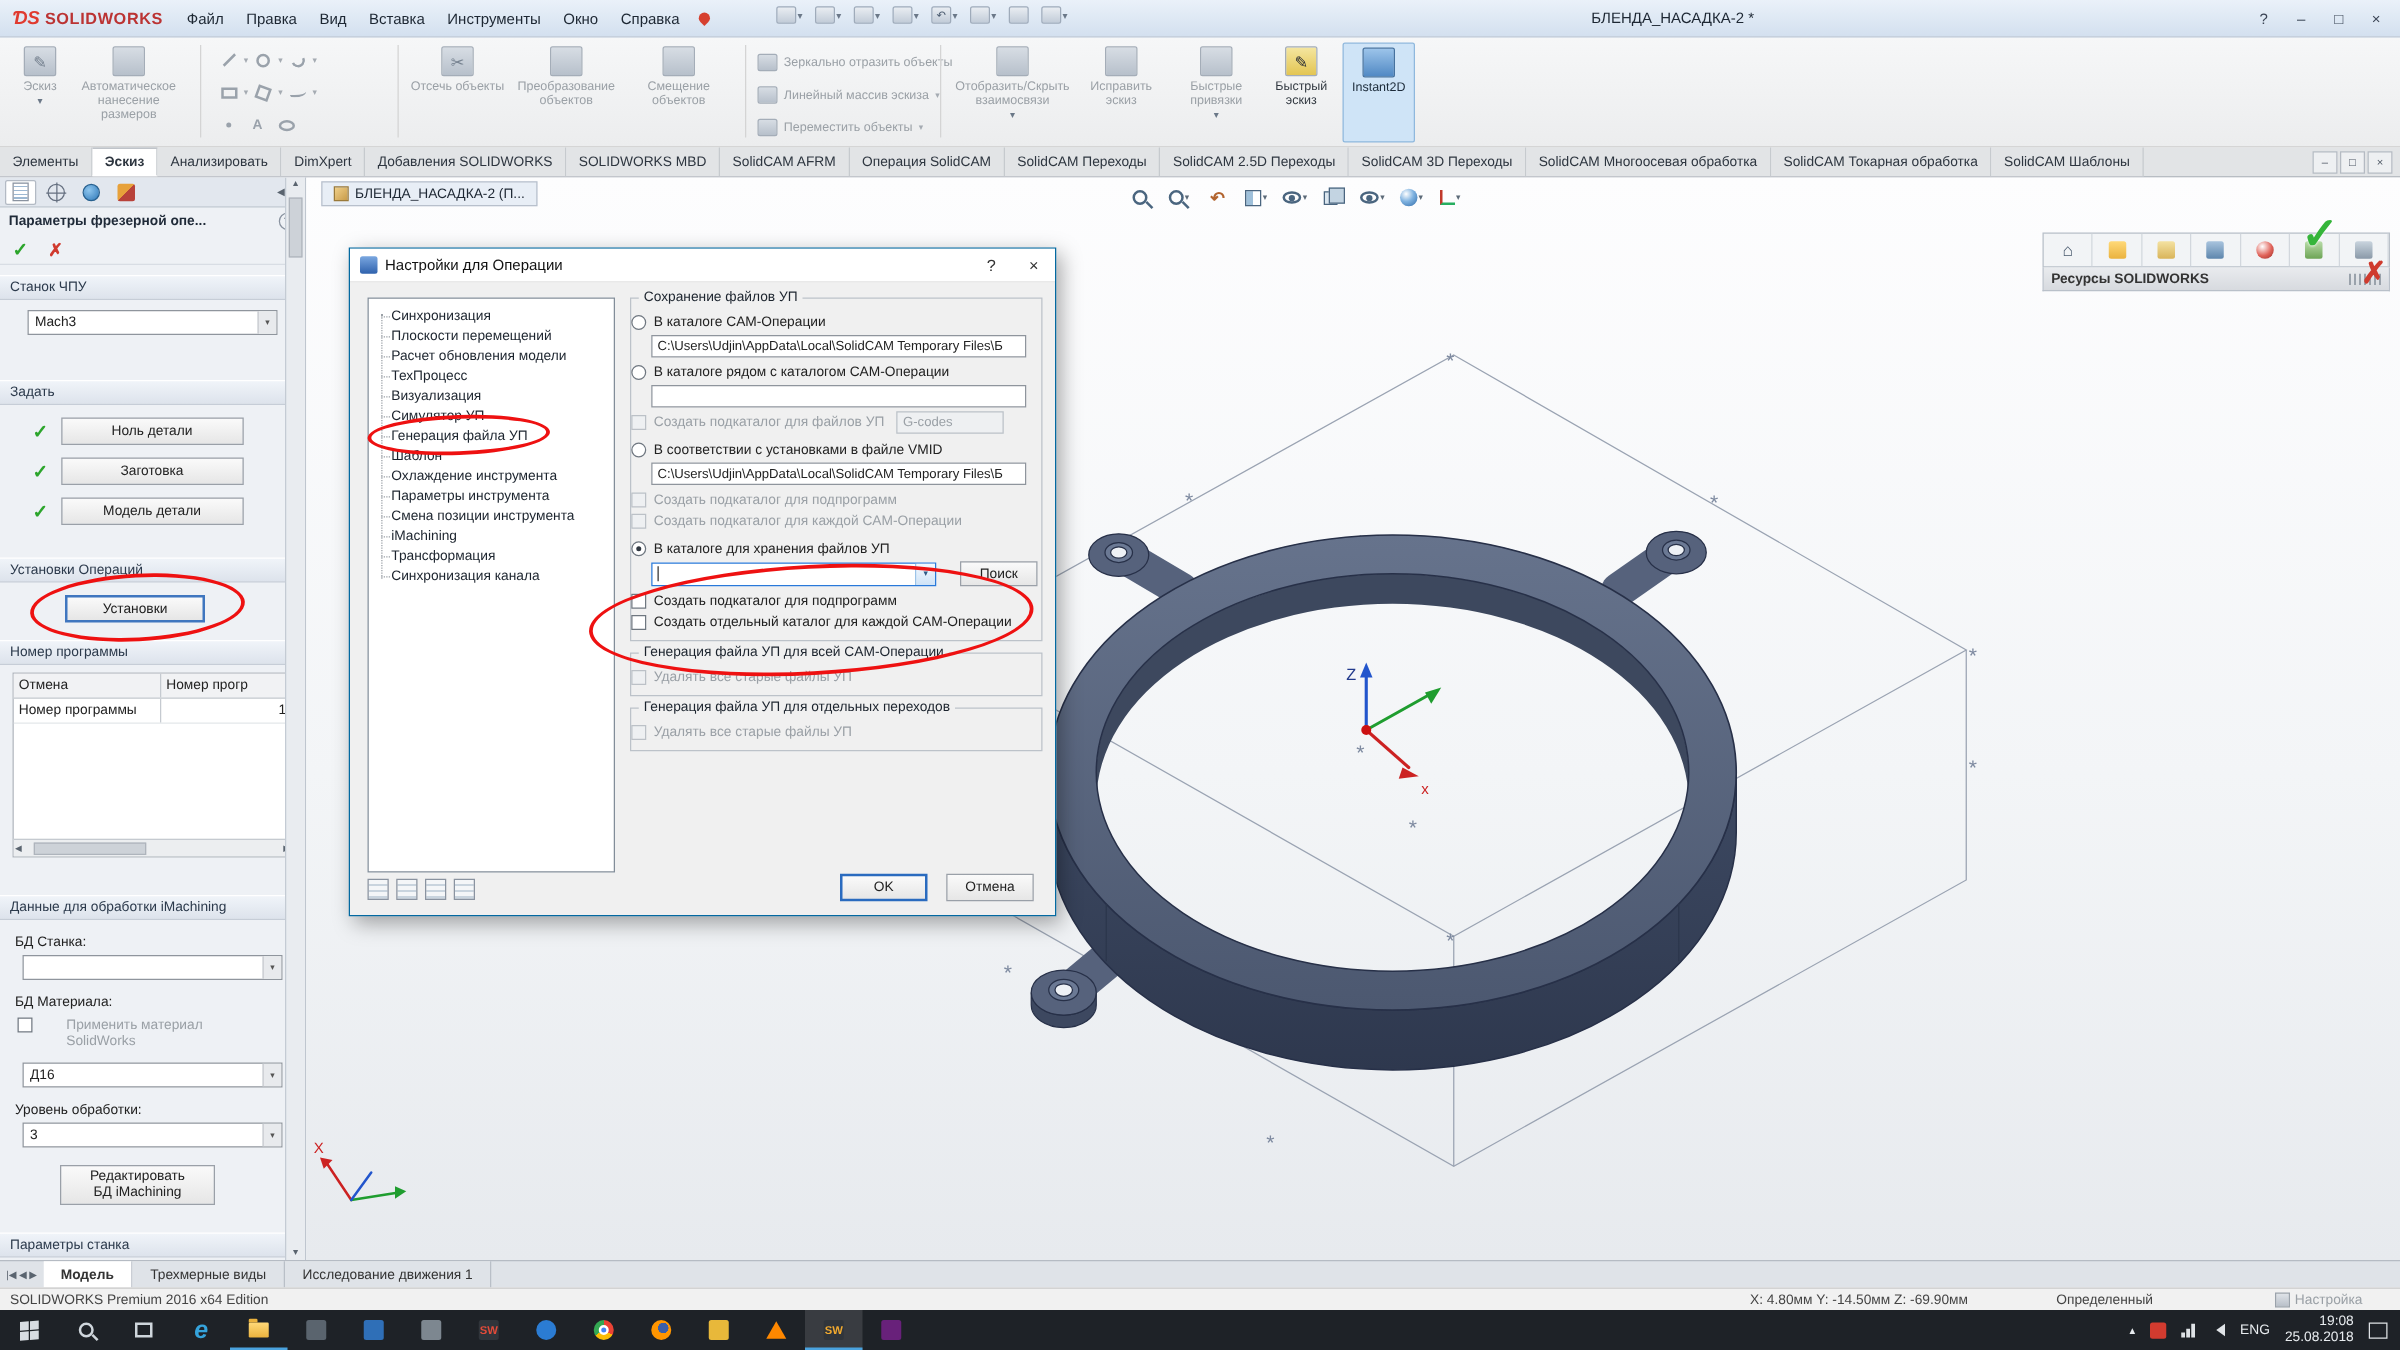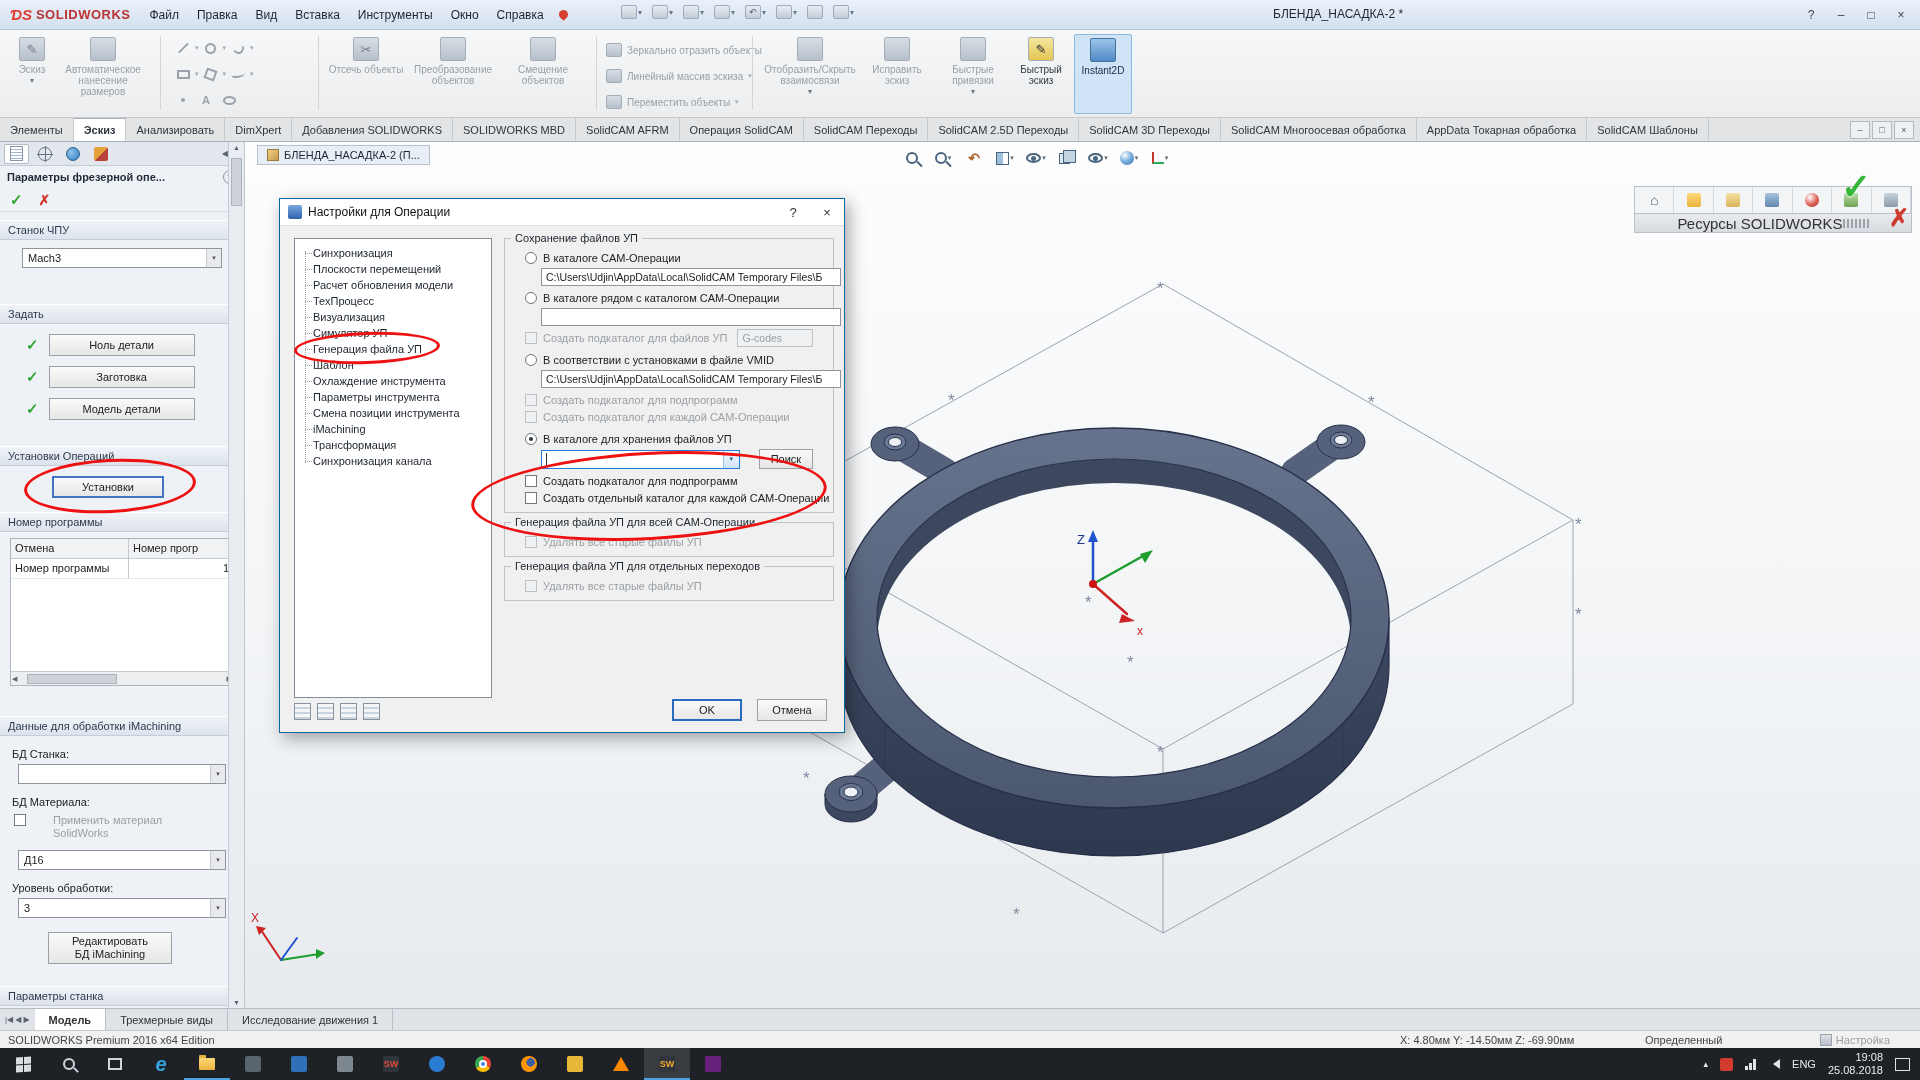--- a/index.html
+++ b/index.html
@@ -100,39 +100,39 @@
   .h-eye{width:15px;height:10px;border:2px solid #4a657f;border-radius:50%;position:relative}
   .h-eye::after{content:"";position:absolute;left:3px;top:1px;width:5px;height:5px;background:#4a657f;border-radius:50%}
   .h-cube{width:11px;height:11px;border:1px solid #4a657f;position:relative;background:#dbe6ef}
   .h-cube::after{content:"";position:absolute;left:3px;top:-4px;width:11px;height:11px;border:1px solid #4a657f;background:#c3d4e2}
   .h-ball{width:14px;height:14px;border-radius:50%;background:radial-gradient(circle at 35% 30%,#fff,#7fb2e0 45%,#2f6aa8)}
   .h-axes{width:12px;height:12px;border-left:2px solid #c0392b;border-bottom:2px solid #27ae60}
   .h-undo{color:#b2642f;font-size:14px;font-weight:bold}
   .res-pane{position:absolute;right:8px;top:44px;width:278px}
   .res-icons{display:flex;border:1px solid #b9c0c9;background:#f2f4f6}
   .res-cell{flex:1;height:26px;display:flex;align-items:center;justify-content:center;border-right:1px solid #d2d7dd}
-  .res-title{height:19px;background:linear-gradient(#e9ebee,#d7dadf);border:1px solid #b9c0c9;border-top:none;display:flex;align-items:center;justify-content:center;padding:0 6px;font-weight:normal;color:#333;font-size:15px}
+  .res-title{height:19px;background:linear-gradient(#e9ebee,#d7dadf);border:1px solid #b9c0c9;border-top:none;display:flex;align-items:center;justify-content:space-between;padding:0 6px;font-weight:bold;color:#333;font-size:11px}
   .grip{width:26px;height:9px;background:repeating-linear-gradient(90deg,#9aa2ab 0 2px,transparent 2px 4px)}
   .sq{width:14px;height:14px;border-radius:2px}
   .vp-check{position:absolute;left:1596px;top:24px;font-size:36px;color:#35b53a;font-weight:bold;text-shadow:0 1px 2px rgba(255,255,255,.8)}
   .vp-x{position:absolute;left:1644px;top:62px;font-size:24px;color:#cf3b2e;font-weight:bold}
 
   
   #dialog{position:absolute;left:279px;top:198px;width:566px;height:535px;background:#f0f0f0;border:1px solid #0369a1;box-shadow:4px 5px 16px rgba(0,0,0,.35);z-index:50}
   .dlg-title{height:27px;background:#fff;display:flex;align-items:center;padding-left:8px;gap:6px;font-size:12px;color:#111;border-bottom:1px solid #e2e2e2}
   .dlg-app-ic{width:14px;height:14px;background:linear-gradient(#7aa7e0,#2f62ad);border-radius:2px}
   .dlg-ctrl{margin-left:auto;display:flex;height:27px}
   .dlg-btn{width:34px;height:27px;display:flex;align-items:center;justify-content:center;font-size:13px;color:#333}
   .treebox{position:absolute;left:14px;top:39px;width:198px;height:460px;background:#fff;border:1px solid #828d99;padding:6px 0 0 4px;font-size:11px;color:#1c242e}
   .treewrap{position:relative;padding-left:14px}
   .treewrap::before{content:"";position:absolute;left:6px;top:6px;height:212px;border-left:1px dotted #9aa0a6}
   .tree-item{height:16px;display:flex;align-items:center;position:relative;white-space:nowrap}
   .tree-item::before{content:"";position:absolute;left:-8px;top:8px;width:7px;border-top:1px dotted #9aa0a6}
   .rightcol{position:absolute;left:224px;top:30px;width:330px}
-  .gb{border:1px solid #bcc2c9;position:relative;margin-top:9px;padding:10px 20px 6px}
+  .gb{border:1px solid #bcc2c9;position:relative;margin-top:9px;padding:10px 0 6px}
   .gt{position:absolute;top:-7px;left:6px;background:#f0f0f0;padding:0 4px;color:#1c242e}
   .drow{display:flex;align-items:center;min-height:17px;white-space:nowrap}
   .rad{width:12px;height:12px;border:1px solid #6f7780;border-radius:50%;background:#fff;margin-right:6px;position:relative;flex:none}
   .rad.sel::after{content:"";position:absolute;inset:3px;background:#2f3640;border-radius:50%}
   .chk{width:12px;height:12px;border:1px solid #6f7780;background:#fff;margin-right:6px;flex:none}
   .dis{color:#9aa0a6}
   .dis .chk{border-color:#bcc1c7;background:#eef0f2}
   .tf{height:18px;border:1px solid #8f959d;background:#fff;padding:0 4px;display:flex;align-items:center;white-space:nowrap;overflow:hidden;font-size:10.5px;color:#222}
   .tf.gray{background:#eef0f2;border-color:#bcc1c7;color:#9aa0a6}
   .ind{margin-left:16px;margin-top:2px;margin-bottom:3px}
@@ -354,21 +354,21 @@
   <span class="rtab">Анализировать</span>
   <span class="rtab">DimXpert</span>
   <span class="rtab">Добавления SOLIDWORKS</span>
   <span class="rtab">SOLIDWORKS MBD</span>
   <span class="rtab">SolidCAM AFRM</span>
   <span class="rtab">Операция SolidCAM</span>
   <span class="rtab">SolidCAM Переходы</span>
   <span class="rtab">SolidCAM 2.5D Переходы</span>
   <span class="rtab">SolidCAM 3D Переходы</span>
   <span class="rtab">SolidCAM Многоосевая обработка</span>
-  <span class="rtab">AppData Токарная обработка</span>
+  <span class="rtab">SolidCAM Токарная обработка</span>
   <span class="rtab">SolidCAM Шаблоны</span>
   <span class="ts-ctrl">
     <span class="ts-btn">–</span>
     <span class="ts-btn">□</span>
     <span class="ts-btn">×</span>
   </span>
 </div>
 
 <div id="left-panel">
   <div class="pm-tabs">

